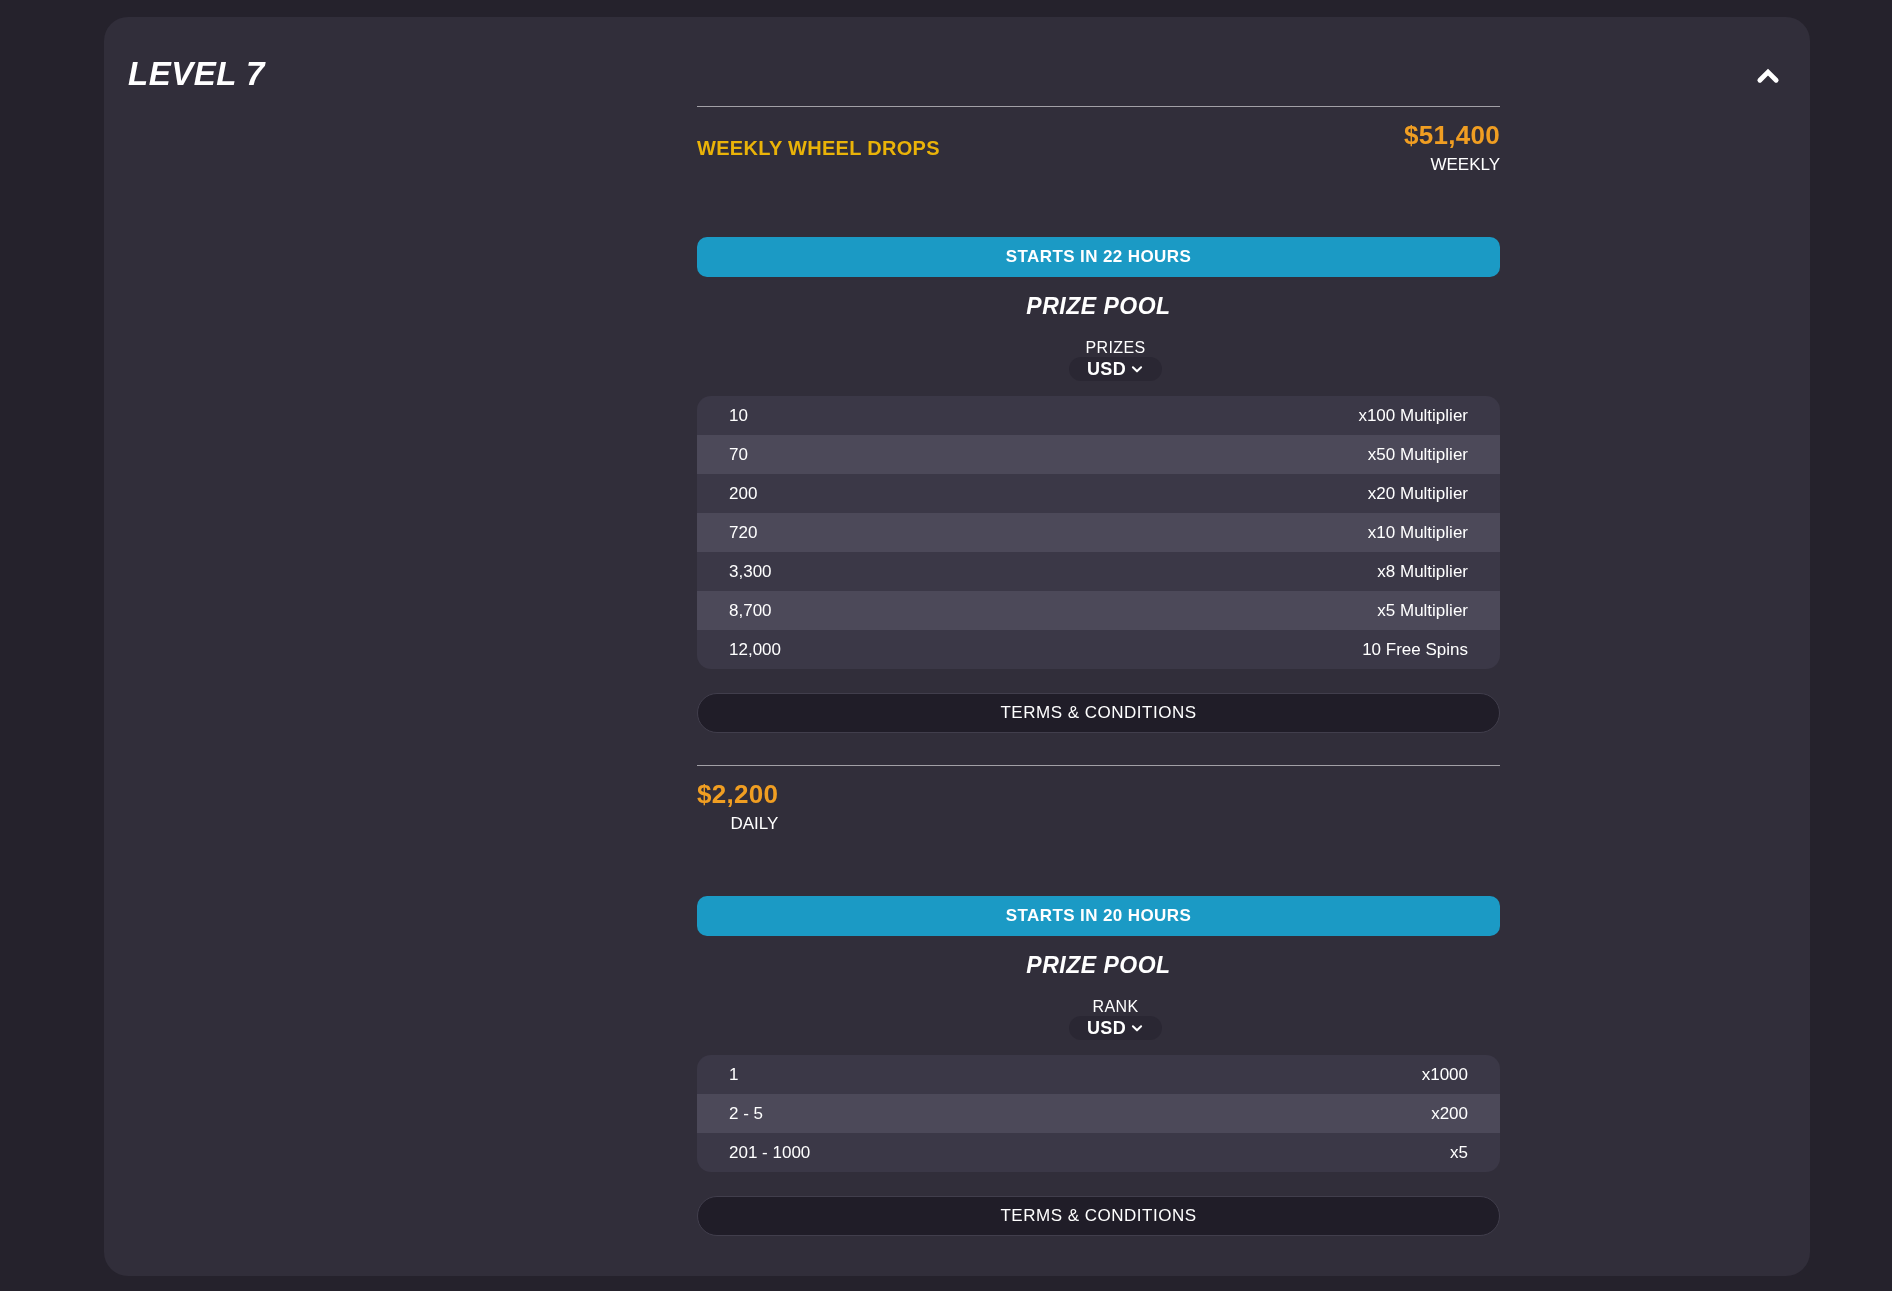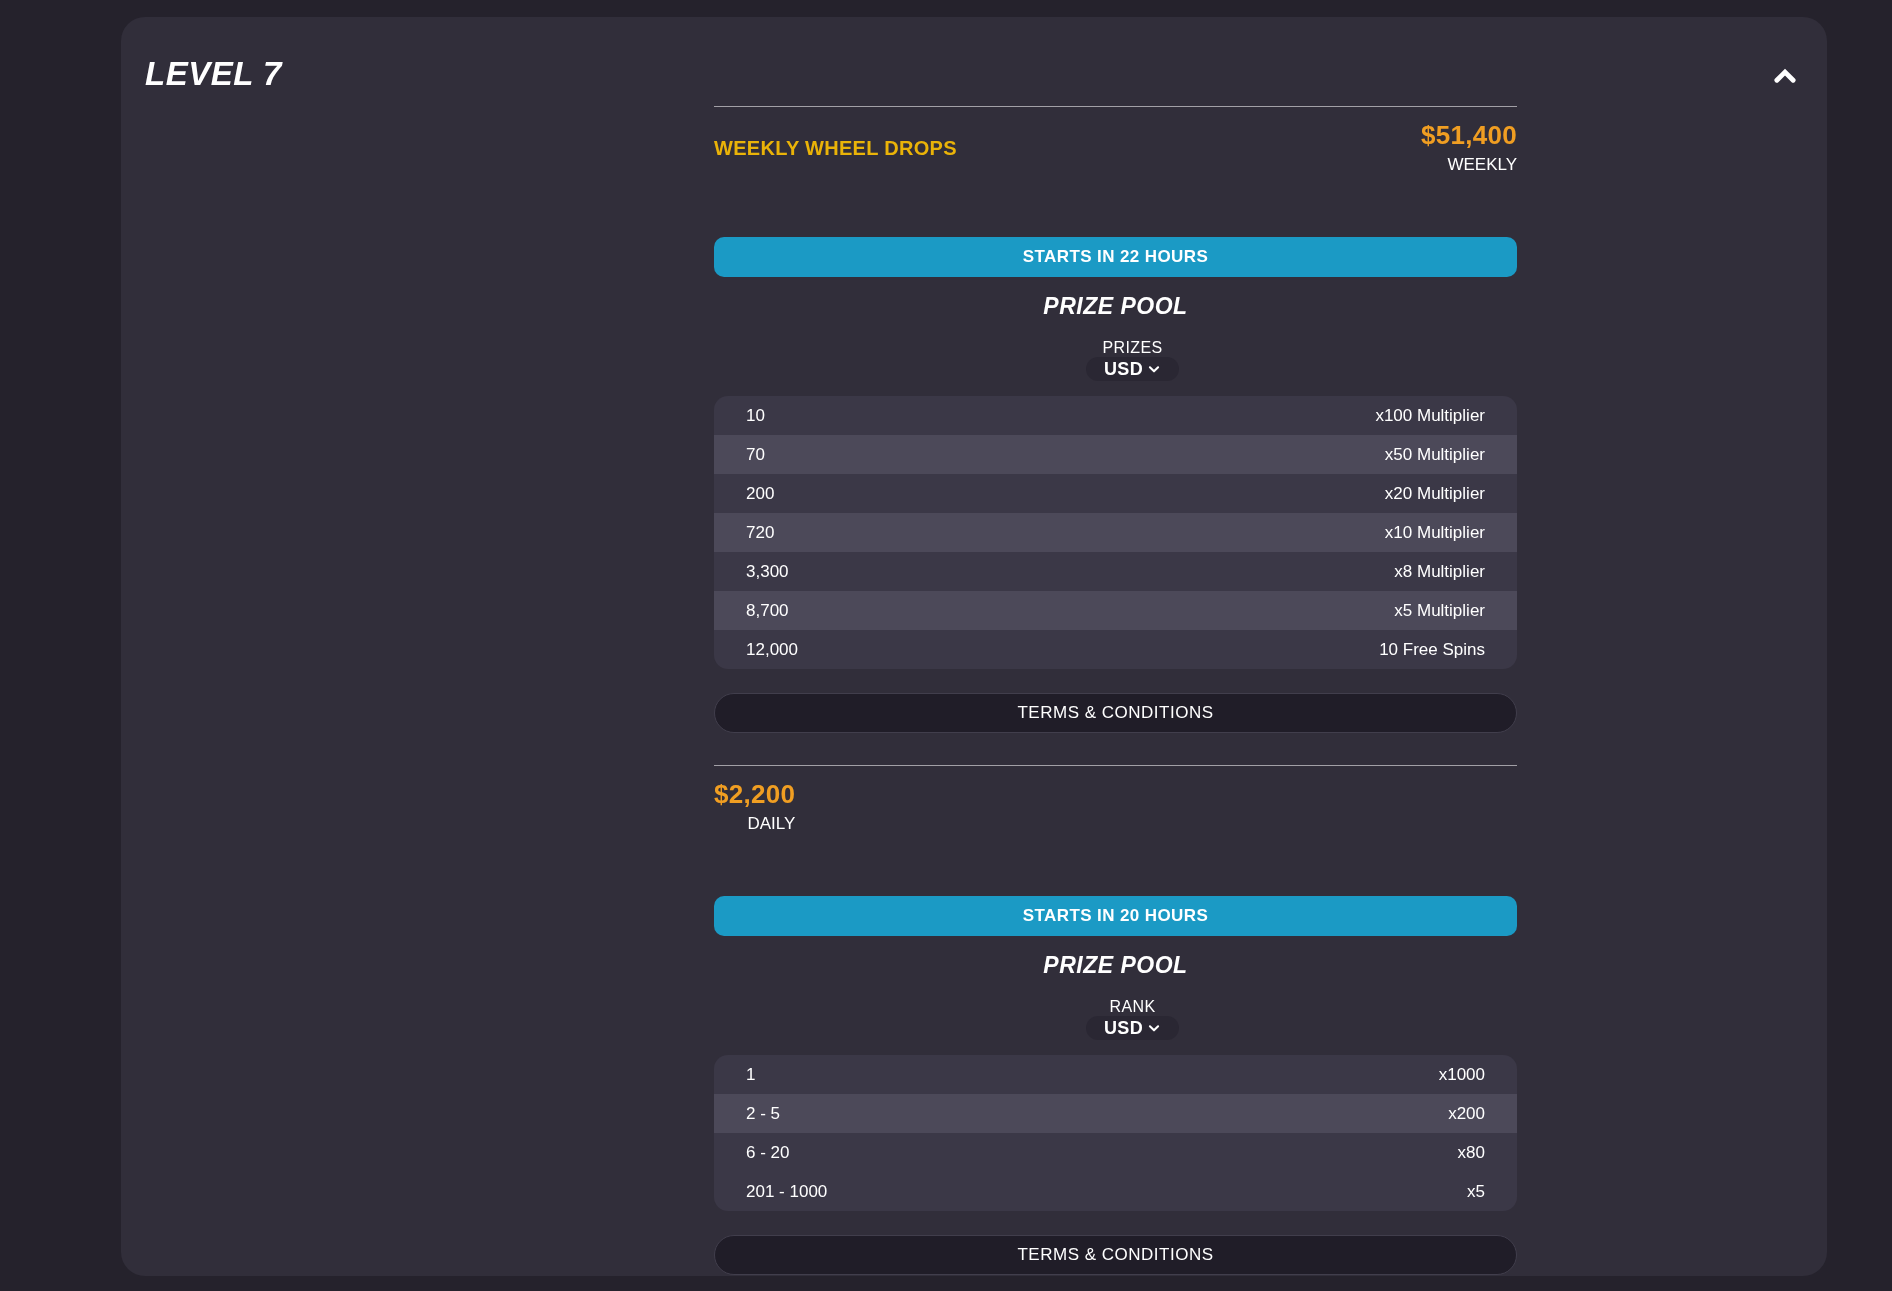--- a/index.html
+++ b/index.html
@@ -16,21 +16,21 @@
   }
   *{box-sizing:border-box;margin:0;padding:0}
   html,body{width:1892px;height:1291px;overflow:hidden}
   body{
     background:var(--bg-outer);
     font-family:"Liberation Sans", sans-serif;
     color:#fff;
     position:relative;
   }
   .card{
-    position:absolute;left:121px;top:17px;width:1706px;height:1259px;
+    position:absolute;left:104px;top:17px;width:1706px;height:1259px;
     background:var(--bg-card);border-radius:24px;
   }
   .card-title{
     position:absolute;left:24px;top:38px;
     font-size:33px;font-weight:bold;font-style:italic;letter-spacing:.5px;color:#fff;
     white-space:nowrap;
   }
   .collapse-btn{
     position:absolute;right:20px;top:38px;width:44px;height:44px;
     display:flex;align-items:center;justify-content:center;
@@ -207,24 +207,20 @@
       <div class="ptable">
           <div class="trow">
             <span>1</span>
             <span>x1000</span>
           </div>
           <div class="trow alt">
             <span>2 - 5</span>
             <span>x200</span>
           </div>
           <div class="trow">
-            <span>6 - 20</span>
-            <span>x80</span>
-          </div>
-          <div class="trow">
             <span>201 - 1000</span>
             <span>x5</span>
           </div>
         </div>
 
       <button class="terms-btn">TERMS &amp; CONDITIONS</button>
     </section>
 
   </div>
 </div>

